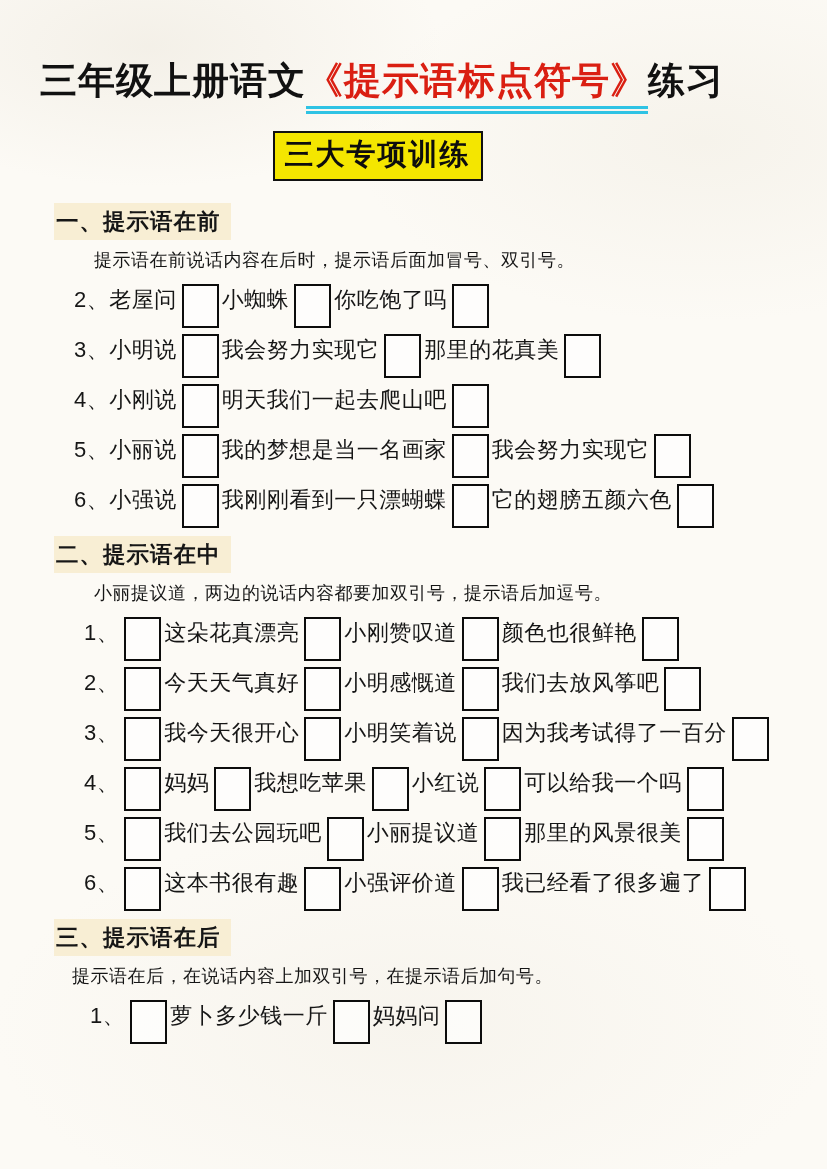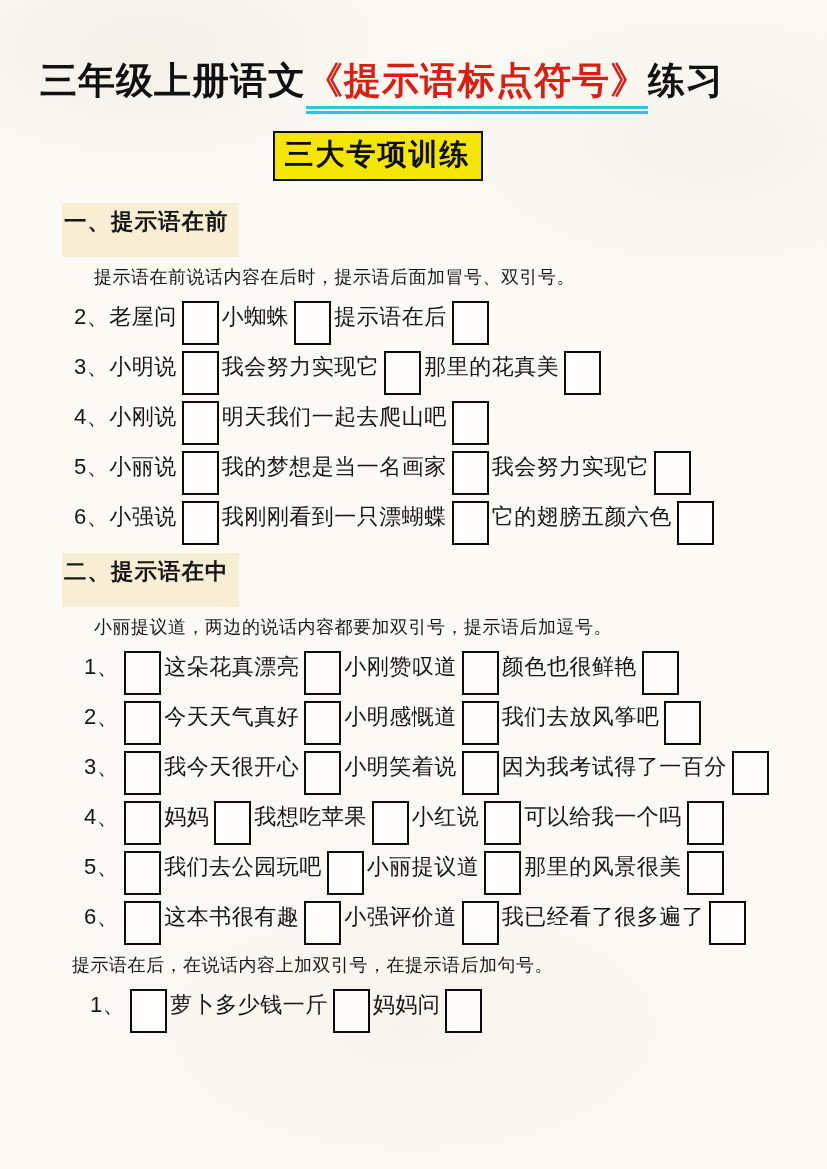--- a/index.html
+++ b/index.html
@@ -55,22 +55,22 @@
 
   
   .sections { margin-top: 22px; }
   .section { margin-bottom: 14px; }
   .section-heading {
     display: inline-block;
     font-size: 22.5px;
     font-weight: 800;
     letter-spacing: 1px;
     background: #f8eed4;
-    padding: 3px 10px 20px 2px;
-    margin-left: 22px;
+    padding: 3px 10px 3px 2px;
+    margin-left: 14px;
   }
   .section-instruction {
     font-size: 18px;
     letter-spacing: .5px;
     margin: 8px 0 6px 54px;
   }
   .section:nth-child(3) .section-instruction { margin-left: 32px; }
 
   .item-row {
     display: flex;
@@ -107,21 +107,21 @@
   <div class="badge-wrap">
     <span class="badge">三大专项训练</span>
   </div>
 
   <div class="sections" id="sections">
       <div class="section"><div class="section-heading">一、提示语在前</div><div class="section-instruction">提示语在前说话内容在后时，提示语后面加冒号、双引号。</div><div class="item-row">
           <span class="seg-text">2、老屋问</span>
           <span class="answer-box"></span>
           <span class="seg-text">小蜘蛛</span>
           <span class="answer-box"></span>
-          <span class="seg-text">提示语在后</span>
+          <span class="seg-text">你吃饱了吗</span>
           <span class="answer-box"></span>
         </div><div class="item-row">
           <span class="seg-text">3、小明说</span>
           <span class="answer-box"></span>
           <span class="seg-text">我会努力实现它</span>
           <span class="answer-box"></span>
           <span class="seg-text">那里的花真美</span>
           <span class="answer-box"></span>
         </div><div class="item-row">
           <span class="seg-text">4、小刚说</span>
@@ -193,21 +193,21 @@
         </div><div class="item-row">
           <span class="seg-text">6、</span>
           <span class="answer-box"></span>
           <span class="seg-text">这本书很有趣</span>
           <span class="answer-box"></span>
           <span class="seg-text">小强评价道</span>
           <span class="answer-box"></span>
           <span class="seg-text">我已经看了很多遍了</span>
           <span class="answer-box"></span>
         </div></div>
-      <div class="section"><div class="section-instruction">提示语在后，在说话内容上加双引号，在提示语后加句号。</div><div class="item-row">
+      <div class="section"><div class="section-heading">三、提示语在后</div><div class="section-instruction">提示语在后，在说话内容上加双引号，在提示语后加句号。</div><div class="item-row">
           <span class="seg-text">1、</span>
           <span class="answer-box"></span>
           <span class="seg-text">萝卜多少钱一斤</span>
           <span class="answer-box"></span>
           <span class="seg-text">妈妈问</span>
           <span class="answer-box"></span>
         </div></div>
     </div>
 
 </div>

